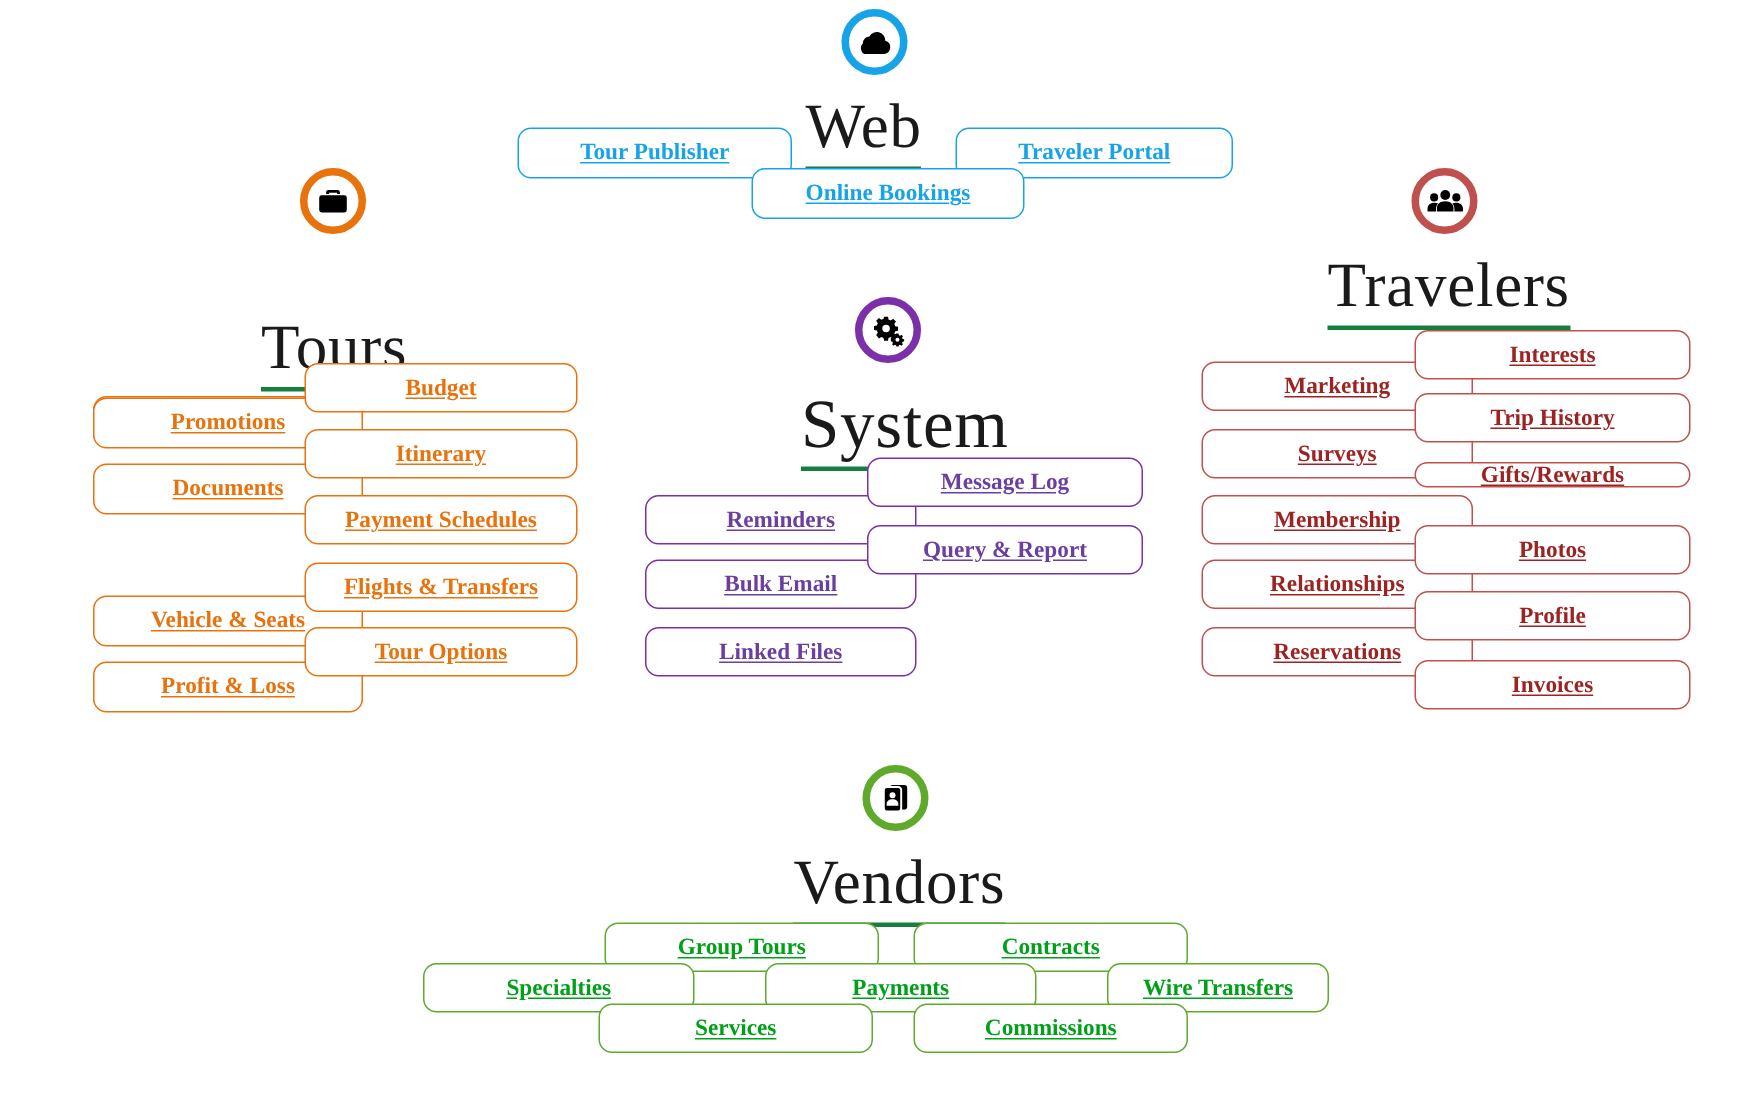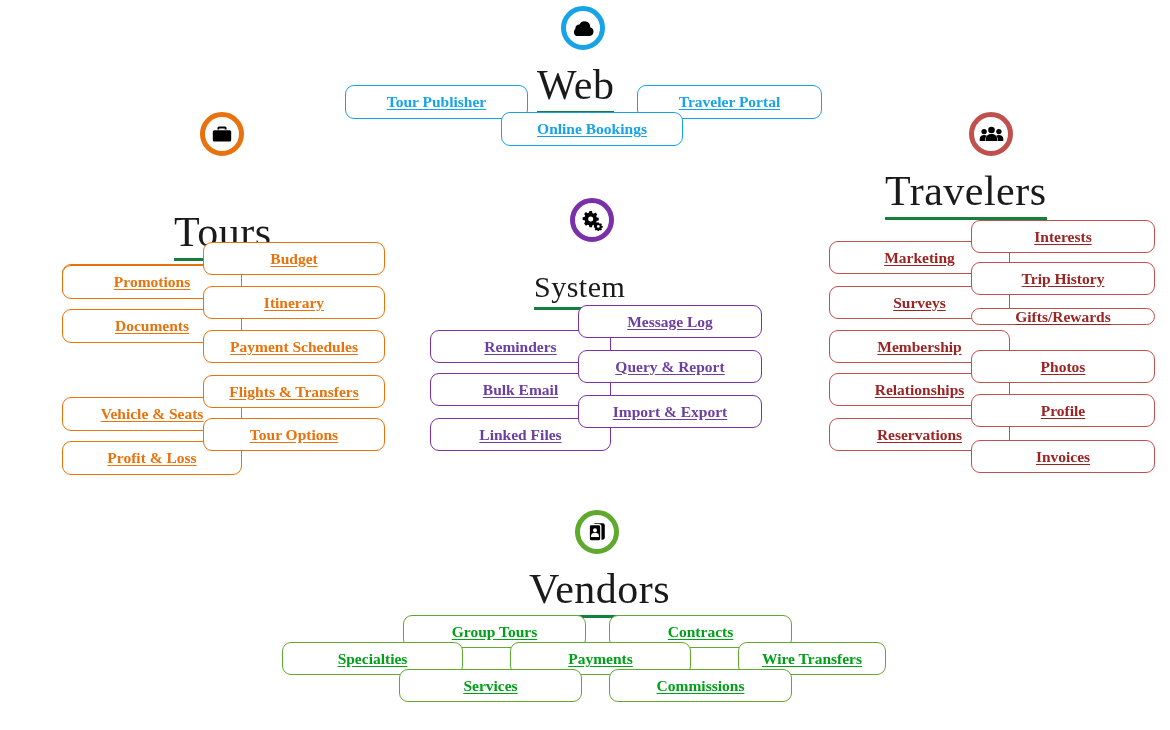--- a/index.html
+++ b/index.html
@@ -77,21 +77,21 @@
   
   .c-web   { color: #17A3E8; }
   .c-tours { color: #E8720C; }
   .c-sys   { color: #6B3FA0; }
   .c-trav  { color: #9B2423; }
   .c-vend  { color: #00A019; }
 
   .b-web   { border-color: #17A3E8; }
   .b-tours { border-color: #E8720C; }
   .b-sys   { border-color: #7B2FA8; }
-  .b-trav  { border-color: #C0504D; margin-left: 28px; }
+  .b-trav  { border-color: #C0504D; }
   .b-vend  { border-color: #5FA92C; }
 </style>
 </head>
 <body>
 
 <div id="canvas">
 
   <div class="badge b-web" style="left:561px; top:6px;">
     <span>
       <svg width="24" height="18" viewBox="0 0 24 18">
@@ -161,40 +161,37 @@
     <span>
       <svg width="24" height="22" viewBox="0 0 24 22">
         <path fill="#000000" d="M9.4 2.1h2.6l.35 1.9 1.5.63 1.6-1.1 1.85 1.85-1.1 1.6.63 1.5 1.9.35v2.6l-1.9.35-.63 1.5 1.1 1.6-1.85 1.85-1.6-1.1-1.5.63-.35 1.9H9.4l-.35-1.9-1.5-.63-1.6 1.1L4.1 14.4l1.1-1.6-.63-1.5-1.9-.35V8.35l1.9-.35.63-1.5-1.1-1.6 1.85-1.85 1.6 1.1 1.5-.63z"></path>
         <circle cx="10.7" cy="9.95" r="2.5" fill="#ffffff"></circle>
         <path fill="#000000" d="M17.6 13.4h1.45l.2 1.05.82.35.88-.6 1.02 1.02-.6.88.35.82 1.05.2v1.45l-1.05.2-.35.82.6.88-1.02 1.02-.88-.6-.82.35-.2 1.05H17.6l-.2-1.05-.82-.35-.88.6-1.02-1.02.6-.88-.35-.82-1.05-.2V16.1l1.05-.2.35-.82-.6-.88 1.02-1.02.88.6.82-.35z"></path>
         <circle cx="18.3" cy="17.45" r="1.35" fill="#ffffff"></circle>
       </svg>
     </span>
   </div>
 
-  <div class="sec-title" style="left:534px; top:272px; font-size:30px;">System</div>
+  <div class="sec-title" style="left:534px; top:260px; font-size:46px;">System</div>
 
   <div class="node b-sys c-sys lbl-center" style="left:430px; top:330px; width:181px; height:33px;">
     <span>Reminders</span>
   </div>
   <div class="node b-sys c-sys lbl-center" style="left:430px; top:373px; width:181px; height:33px;">
     <span>Bulk Email</span>
   </div>
   <div class="node b-sys c-sys lbl-center" style="left:430px; top:418px; width:181px; height:33px;">
     <span>Linked Files</span>
   </div>
 
   <div class="node b-sys c-sys lbl-center" style="left:578px; top:305px; width:184px; height:33px;">
     <span>Message Log</span>
   </div>
   <div class="node b-sys c-sys lbl-center" style="left:578px; top:350px; width:184px; height:33px;">
     <span>Query &amp; Report</span>
-  </div>
-  <div class="node b-sys c-sys lbl-center" style="left:578px; top:395px; width:184px; height:33px;">
-    <span>Import &amp; Export</span>
   </div>
 
   <div class="badge b-trav" style="left:941px; top:112px;">
     <span>
       <svg width="25" height="18" viewBox="0 0 25 18">
         <circle cx="12.5" cy="5" r="3.3" fill="#000000"></circle>
         <circle cx="5.1" cy="6.6" r="2.7" fill="#000000"></circle>
         <circle cx="19.9" cy="6.6" r="2.7" fill="#000000"></circle>
         <path fill="#000000" d="M12.5 9.1c3.4 0 5.5 1.9 5.5 4.3V16H7V13.4c0-2.4 2.1-4.3 5.5-4.3z"></path>
         <path fill="#000000" d="M5.1 10.1c1.1 0 2 .2 2.7.6-.9.9-1.4 2.1-1.4 3.5V16H0.7v-2.1c0-2.2 1.9-3.8 4.4-3.8z"></path>

